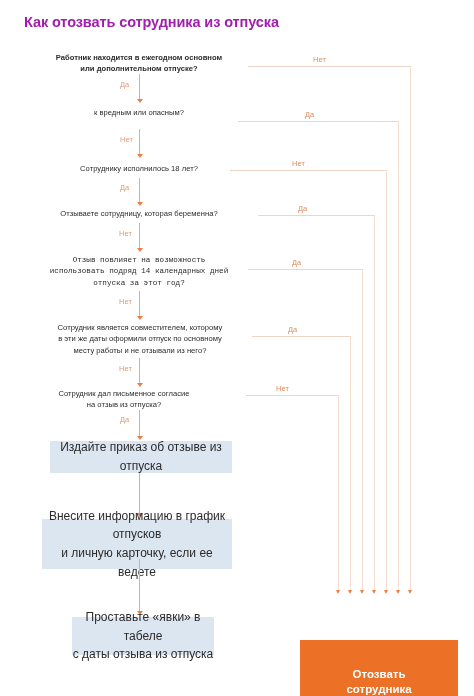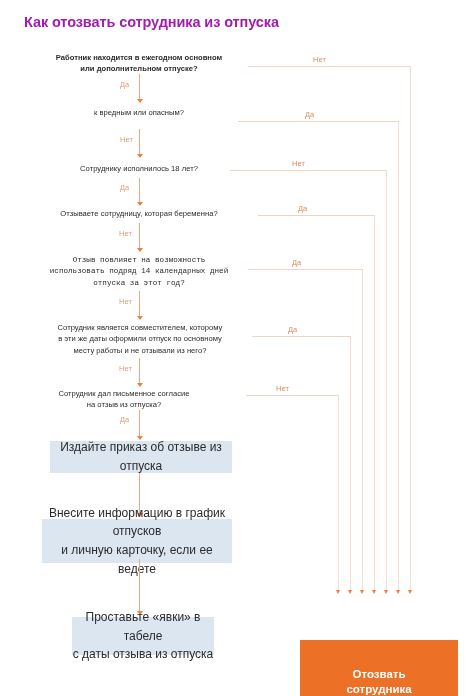--- a/index.html
+++ b/index.html
@@ -198,21 +198,21 @@
   <div class="arrow" style="left:136.5px; top:436px;"></div>
 
   <div class="pbox" style="left:50px; top:441px; width:182px; height:32px;">
     <div>
       <div>Издайте приказ об отзыве из отпуска</div>
     </div>
   </div>
   <div class="vline main" style="left:139px; top:473px; height:41px;"></div>
   <div class="arrow" style="left:136.5px; top:513px;"></div>
 
-  <div class="pbox" style="left:42px; top:519px; width:190px; height:44px;">
+  <div class="pbox" style="left:42px; top:519px; width:190px; height:50px;">
     <div>
       <div>Внесите информацию в график отпусков</div>
       <div>и личную карточку, если ее ведете</div>
     </div>
   </div>
   <div class="vline main" style="left:139px; top:559px; height:53px;"></div>
   <div class="arrow" style="left:136.5px; top:611px;"></div>
 
   <div class="pbox" style="left:72px; top:617px; width:142px; height:38px;">
     <div>

